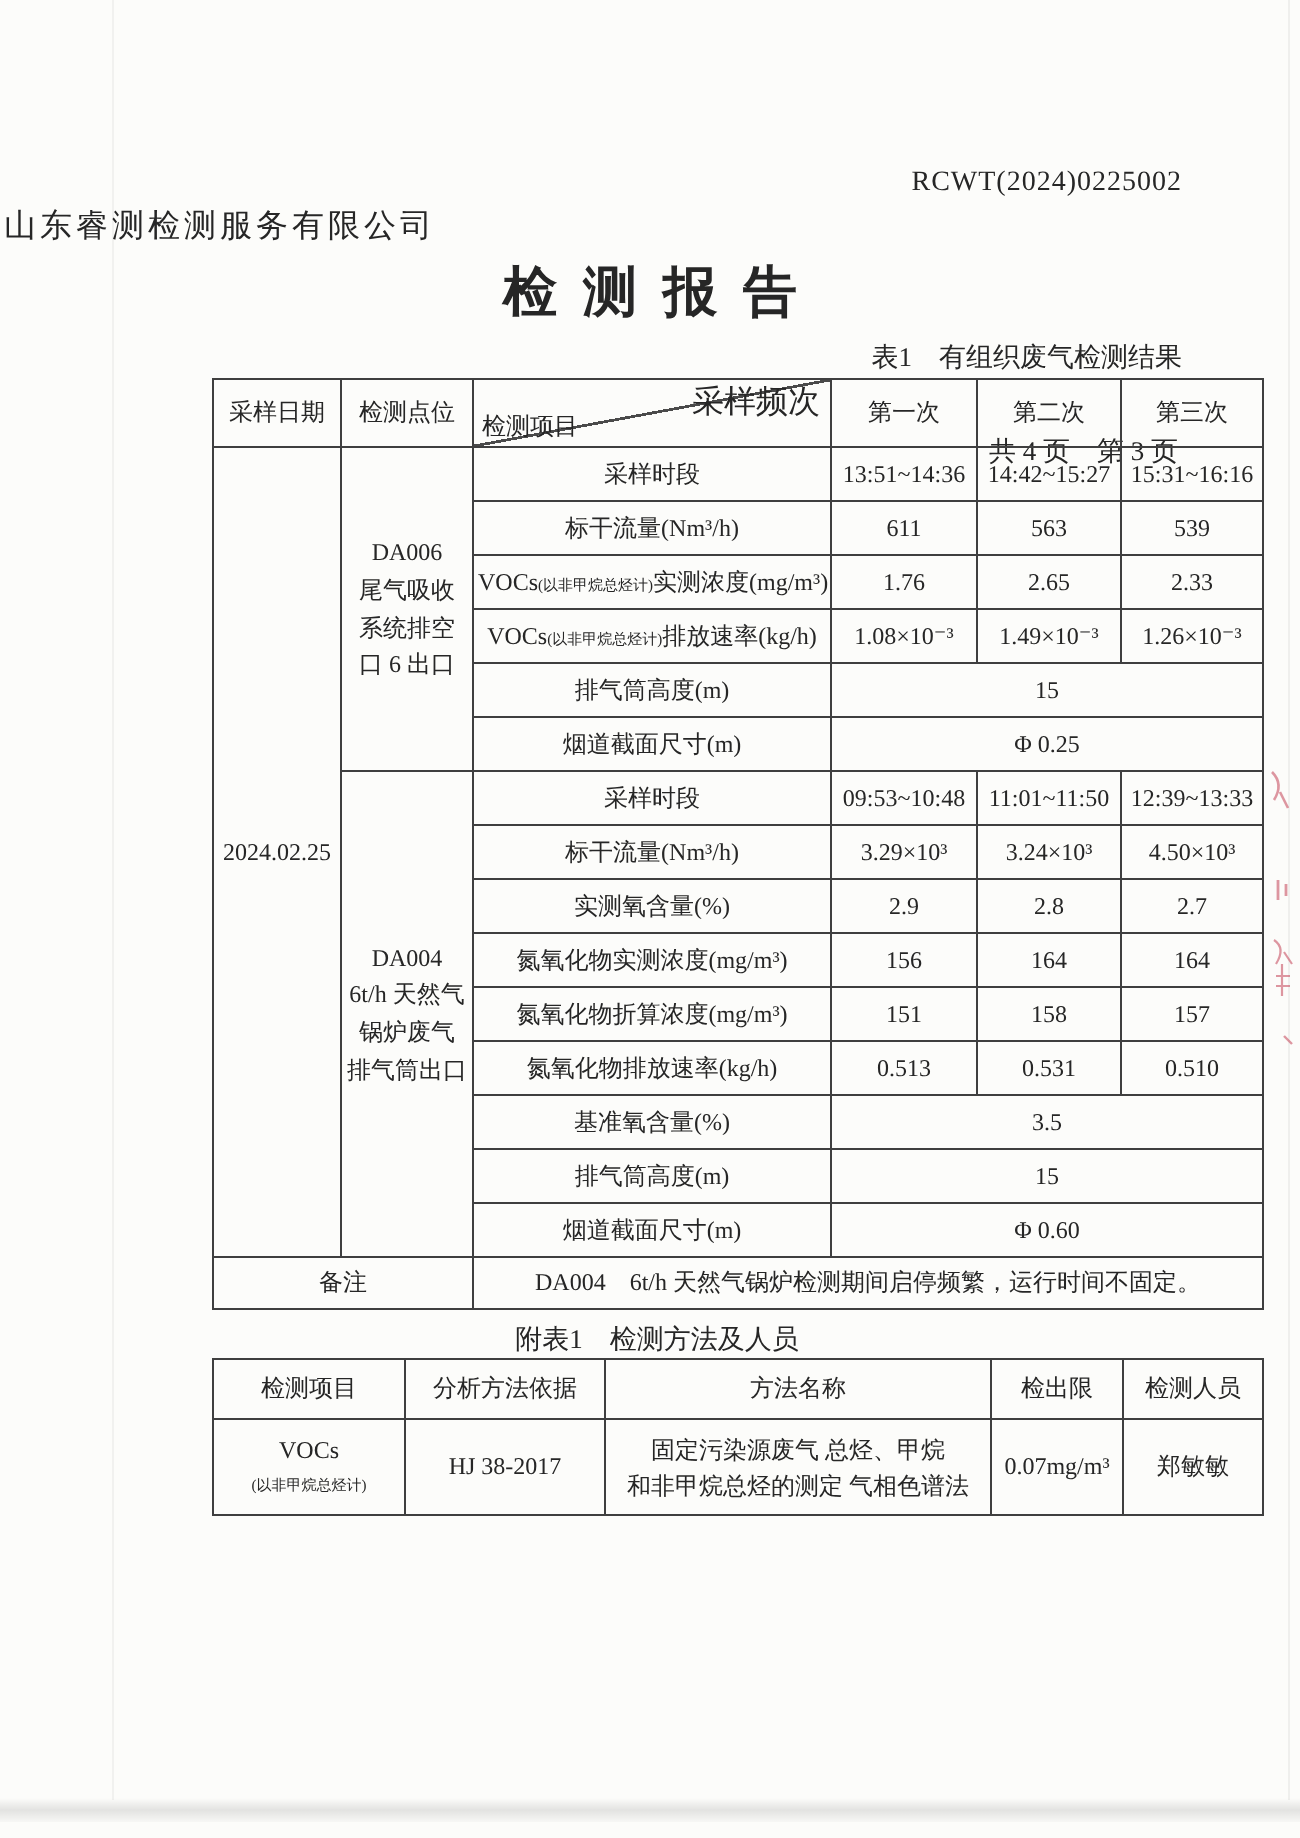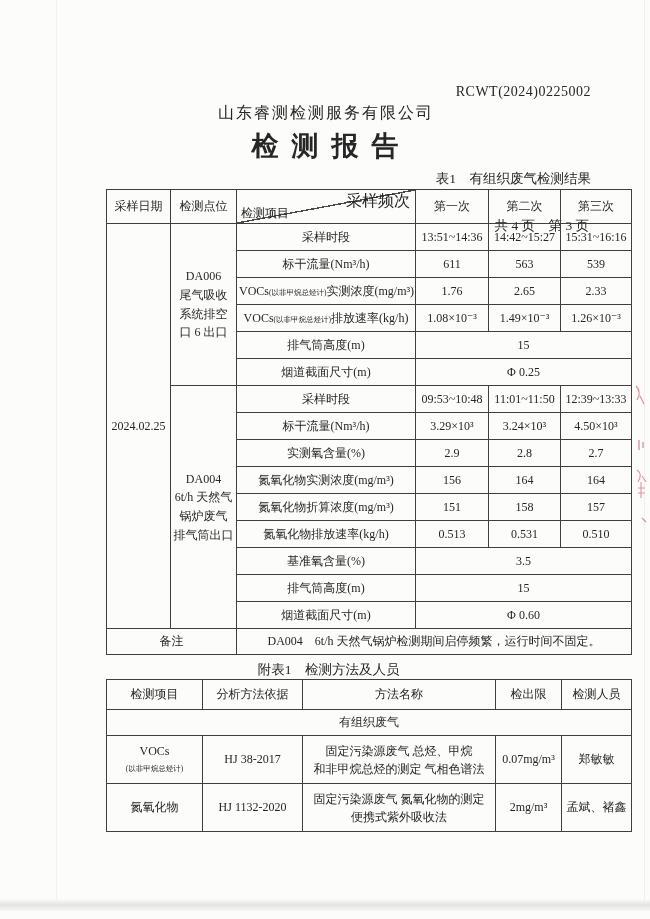--- a/index.html
+++ b/index.html
@@ -6,21 +6,21 @@
   body{
     width:650px;height:919px;position:relative;overflow:hidden;
     background:#fcfcfa;color:#262626;
     font-family:"Liberation Serif","DejaVu Serif",serif;
   }
   .scan-line-left{position:absolute;left:56px;top:0;width:1px;height:900px;background:rgba(0,0,0,0.045);}
   .scan-line-right{position:absolute;left:644px;top:0;width:1px;height:900px;background:rgba(0,0,0,0.05);}
   .scan-shadow-bottom{position:absolute;left:0;bottom:8px;width:100%;height:12px;
     background:linear-gradient(to bottom,rgba(0,0,0,0),rgba(0,0,0,0.10),rgba(0,0,0,0.02));}
   .doc-number{position:absolute;top:84px;right:59px;font-size:14px;letter-spacing:0.5px;}
-  .company{position:absolute;top:103px;left:0;width:100%;text-align:center;font-size:16px;letter-spacing:2px;padding-left:2px;box-sizing:border-box;}
+  .company{position:absolute;top:103px;left:0;width:100%;font-size:16px;letter-spacing:2px;padding-left:2px;box-sizing:border-box;}
   .report-title{position:absolute;top:128px;left:0;width:100%;text-align:center;font-size:27px;font-weight:bold;letter-spacing:13px;padding-left:13px;box-sizing:border-box;}
   .caption-row{position:absolute;top:170px;left:66px;width:525px;height:17px;}
   .t1-caption{position:absolute;left:0;width:100%;text-align:right;font-size:13.5px;}
   .t1-pageinfo{position:absolute;right:2px;font-size:13.5px;margin-top:47px;}
   table{border-collapse:collapse;table-layout:fixed;margin-left:40px;}
   td{border:1px solid #3f3f3f;text-align:center;vertical-align:middle;
      font-size:12px;padding:1px 2px;white-space:nowrap;overflow:hidden;}
   .t1{position:absolute;top:189px;left:66px;width:525px;}
   .t1 tr{height:27px;}
   .t1 tr.hdr{height:34px;}
@@ -194,33 +194,22 @@
       <col style="width:70px">
     </colgroup>
   <tbody>
       <tr class="hdr">
     <td>检测项目</td>
     <td>分析方法依据</td>
     <td>方法名称</td>
     <td>检出限</td>
     <td>检测人员</td>
   </tr>
-  <tr class="sect">
-    <td colspan="5">有组织废气</td>
-  </tr>
   <tr class="datarow">
     <td class="item-two-line"><span>VOCs</span><br><span class="small-paren">(以非甲烷总烃计)</span></td>
     <td>HJ 38-2017</td>
     <td class="method-cell">固定污染源废气 总烃、甲烷
 和非甲烷总烃的测定 气相色谱法</td>
     <td>0.07mg/m³</td>
     <td>郑敏敏</td>
   </tr>
-  <tr class="datarow">
-    <td>氮氧化物</td>
-    <td>HJ 1132-2020</td>
-    <td class="method-cell">固定污染源废气 氮氧化物的测定
-便携式紫外吸收法</td>
-    <td>2mg/m³</td>
-    <td>孟斌、褚鑫</td>
-  </tr>
 </tbody>
   </table>
 
 </body></html>

